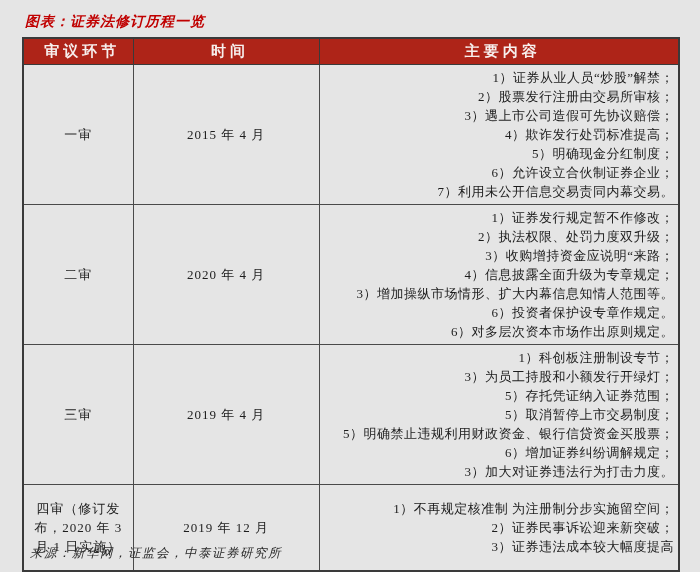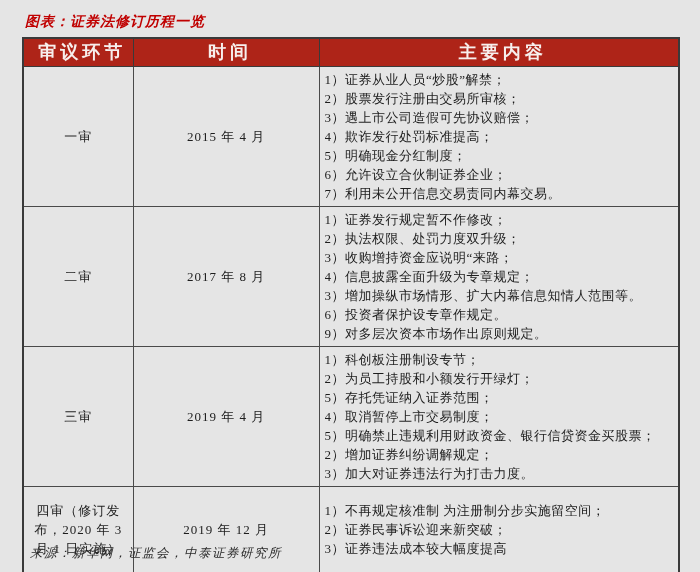--- a/index.html
+++ b/index.html
@@ -35,21 +35,21 @@
     table-layout: fixed;
     border: 2px solid #3a3a3a;
   }
   table.revision-table col.c1 { width: 110px; }
   table.revision-table col.c2 { width: 186px; }
   table.revision-table col.c3 { width: 360px; }
   table.revision-table th {
     background: #ae2418;
     color: #f7efed;
     font-weight: bold;
-    font-size: 18px;
+    font-size: 15px;
     letter-spacing: 4px;
     height: 22px;
     padding: 1px 0 2px 8px;
     border: 1px solid #3a3a3a;
     text-align: center;
   }
   table.revision-table td {
     border: 1px solid #4a4a4a;
     font-size: 13px;
     color: #1d1d1d;
@@ -57,20 +57,21 @@
   }
   td.stage-cell, td.time-cell {
     text-align: center;
     padding: 14px 6px;
     line-height: 19px;
     letter-spacing: 1px;
   }
   td.content-cell {
     padding: 3px 4px 3px 5px;
     vertical-align: top;
+    text-align: right;
   }
   .content-item {
     line-height: 19px;
     letter-spacing: 0.5px;
     white-space: nowrap;
     overflow: hidden;
   }
   .doc-source {
     position: absolute;
     left: 30px;
@@ -111,41 +112,41 @@
           <div class="content-item">2）股票发行注册由交易所审核；</div>
           <div class="content-item">3）遇上市公司造假可先协议赔偿；</div>
           <div class="content-item">4）欺诈发行处罚标准提高；</div>
           <div class="content-item">5）明确现金分红制度；</div>
           <div class="content-item">6）允许设立合伙制证券企业；</div>
           <div class="content-item">7）利用未公开信息交易责同内幕交易。</div>
         </td>
       </tr>
       <tr>
         <td class="stage-cell">二审</td>
-        <td class="time-cell">2017 年 8 月</td>
+        <td class="time-cell">2020 年 4 月</td>
         <td class="content-cell">
           <div class="content-item">1）证券发行规定暂不作修改；</div>
           <div class="content-item">2）执法权限、处罚力度双升级；</div>
           <div class="content-item">3）收购增持资金应说明“来路；</div>
           <div class="content-item">4）信息披露全面升级为专章规定；</div>
           <div class="content-item">3）增加操纵市场情形、扩大内幕信息知情人范围等。</div>
           <div class="content-item">6）投资者保护设专章作规定。</div>
-          <div class="content-item">9）对多层次资本市场作出原则规定。</div>
+          <div class="content-item">6）对多层次资本市场作出原则规定。</div>
         </td>
       </tr>
       <tr>
         <td class="stage-cell">三审</td>
         <td class="time-cell">2019 年 4 月</td>
         <td class="content-cell">
           <div class="content-item">1）科创板注册制设专节；</div>
-          <div class="content-item">2）为员工持股和小额发行开绿灯；</div>
+          <div class="content-item">3）为员工持股和小额发行开绿灯；</div>
           <div class="content-item">5）存托凭证纳入证券范围；</div>
-          <div class="content-item">4）取消暂停上市交易制度；</div>
+          <div class="content-item">5）取消暂停上市交易制度；</div>
           <div class="content-item">5）明确禁止违规利用财政资金、银行信贷资金买股票；</div>
-          <div class="content-item">2）增加证券纠纷调解规定；</div>
+          <div class="content-item">6）增加证券纠纷调解规定；</div>
           <div class="content-item">3）加大对证券违法行为打击力度。</div>
         </td>
       </tr>
       <tr>
         <td class="stage-cell">四审（修订发布，2020 年 3 月 1 日实施）</td>
         <td class="time-cell">2019 年 12 月</td>
         <td class="content-cell">
           <div class="content-item">1）不再规定核准制 为注册制分步实施留空间；</div>
           <div class="content-item">2）证券民事诉讼迎来新突破；</div>
           <div class="content-item">3）证券违法成本较大幅度提高</div>

